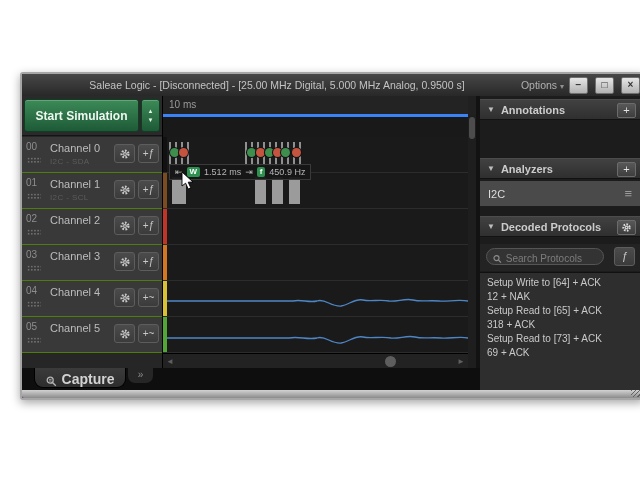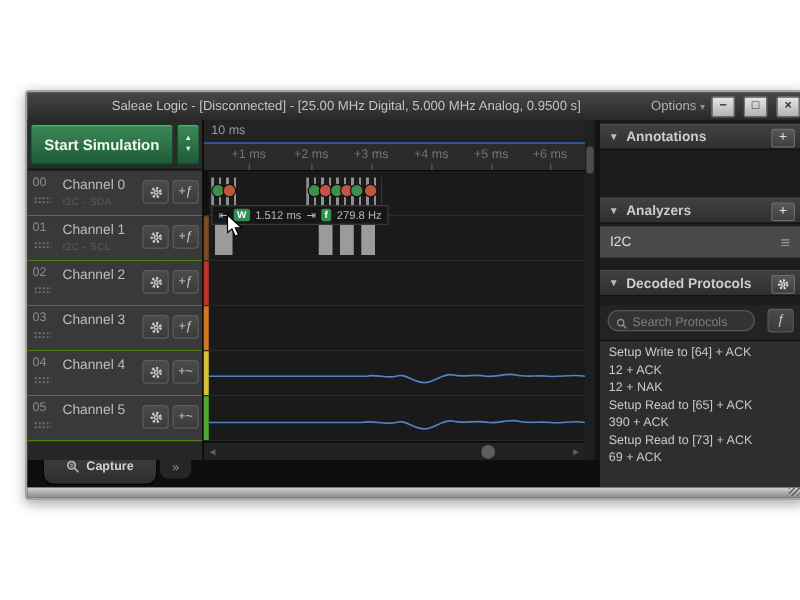--- a/index.html
+++ b/index.html
@@ -33,21 +33,21 @@
   .chnum{position:absolute;left:4px;top:4px;width:20px;font-size:10px;color:#8d8d8d;}
   .chdots{position:absolute;left:5px;top:20px;width:14px;height:6px;
           background-image:radial-gradient(#6f6f6f .9px,rgba(0,0,0,0) 1.1px);background-size:3.2px 3.2px;}
   .chname{position:absolute;left:28px;top:5px;font-size:11px;color:#bcbcbc;}
   .chsub{position:absolute;left:28px;top:20px;font-size:8px;color:#5c5c5c;letter-spacing:.4px;}
   .chbtns{position:absolute;right:3px;top:7px;display:flex;gap:3px;}
   .chbtn{width:21px;height:19px;background:linear-gradient(#4b4b4b,#3b3b3b);border:1px solid #5d5d5d;border-radius:3px;
          color:#c8c8c8;font-size:10px;display:flex;align-items:center;justify-content:center;box-sizing:border-box;cursor:pointer;}
   
   .center{position:absolute;left:140px;top:0;width:305px;bottom:0;background:#191919;border-left:1px solid #000;}
-  .timebar{position:absolute;left:0;top:0;right:0;height:18px;background:#232323;border-bottom:1px solid #3b82f6;
+  .timebar{position:absolute;left:0;top:0;right:0;height:18px;background:#232323;border-bottom:3px solid #3b82f6;
            color:#9a9a9a;font-size:10px;line-height:18px;padding-left:6px;}
   .tickrow{position:absolute;left:0;top:19px;right:0;height:21px;background:#2b2b2b;border-bottom:1px solid #0b0b0b;}
   .tick{position:absolute;top:3px;width:44px;text-align:center;color:#747474;font-size:10px;}
   .tickmark{position:absolute;bottom:0;width:1px;height:5px;background:#5a5a5a;}
   .waves{position:absolute;left:0;top:41px;right:0;height:216px;}
   .wrow{position:absolute;left:0;width:100%;height:35px;background:#1a1a1a;border-bottom:1px solid #2c2c2c;box-sizing:content-box;}
   .strip{position:absolute;left:0;top:0;width:4px;height:100%;}
   .s0{background:#111111;} .s1{background:#7d4b20;} .s2{background:#c03527;}
   .s3{background:#d47722;} .s4{background:#d8c234;} .s5{background:#53a736;}
   .pgroup{position:absolute;top:5px;height:24px;
@@ -61,22 +61,22 @@
   .analog{position:absolute;left:4px;top:0;}
   .hscroll{position:absolute;left:0;right:0;top:257px;height:15px;background:#222;border-top:1px solid #000;}
   .harrow{position:absolute;top:3px;color:#5f5f5f;font-size:8px;cursor:pointer;}
   .hthumb{position:absolute;left:222px;top:2px;width:11px;height:11px;border-radius:50%;background:#5e5e5e;cursor:pointer;}
   .vscroll{position:absolute;left:446px;top:19px;width:8px;height:253px;background:#1e1e1e;}
   .vthumb{position:absolute;left:1px;top:2px;width:6px;height:22px;background:#4c4c4c;border-radius:3px;cursor:pointer;}
   .divider{position:absolute;left:454px;top:0;width:4px;bottom:0;background:#121212;}
   
   .tabbar{position:absolute;left:0;top:272px;width:458px;height:22px;background:#0e0e0e;}
   .captab{position:absolute;left:12px;top:0;width:90px;height:19px;background:linear-gradient(#3b3b3b,#2d2d2d);
-          border:1px solid #000;border-top:none;border-radius:0 0 9px 9px;display:flex;align-items:flex-start;
-          justify-content:center;gap:5px;color:#d2d2d2;font-size:10px;font-weight:bold;cursor:pointer;}
+          border:1px solid #000;border-top:none;border-radius:0 0 9px 9px;display:flex;align-items:flex-end;
+          justify-content:center;gap:5px;color:#d2d2d2;font-size:14px;font-weight:bold;cursor:pointer;}
   .moretab{position:absolute;left:106px;top:0;width:25px;height:15px;background:#262626;border-radius:0 0 7px 7px;
           color:#8d8d8d;font-size:10px;text-align:center;line-height:14px;cursor:pointer;}
   
   .rpanel{position:absolute;left:458px;top:0;width:160px;bottom:0;background:#1c1c1c;}
   .rheader{position:absolute;left:0;right:0;height:21px;background:linear-gradient(#414141,#2f2f2f);
            border-top:1px solid #4c4c4c;border-bottom:1px solid #121212;display:flex;align-items:center;
            padding:0 7px;gap:6px;box-sizing:border-box;}
   .rcollapse{color:#bdbdbd;font-size:8px;}
   .rtitle{color:#cccccc;font-size:11px;font-weight:bold;}
   .rbtn{position:absolute;right:4px;top:3px;width:19px;height:15px;background:linear-gradient(#585858,#3e3e3e);
@@ -215,34 +215,20 @@
                   <circle cx="6" cy="6" r="1.4" fill="none" stroke="#c8c8c8" stroke-width="1.1"></circle>
                 </svg>
             </div>
             <div class="chbtn">+~</div>
           </div>
         </div>
       </div>
 
       <div class="center">
         <div class="timebar">10 ms</div>
-        <div class="tickrow">
-          <div class="tick" style="left:14px">+1 ms</div>
-          <div class="tick" style="left:64px">+2 ms</div>
-          <div class="tick" style="left:112px">+3 ms</div>
-          <div class="tick" style="left:160px">+4 ms</div>
-          <div class="tick" style="left:208px">+5 ms</div>
-          <div class="tick" style="left:255px">+6 ms</div>
-          <div class="tickmark" style="left:36px"></div>
-          <div class="tickmark" style="left:86px"></div>
-          <div class="tickmark" style="left:134px"></div>
-          <div class="tickmark" style="left:182px"></div>
-          <div class="tickmark" style="left:230px"></div>
-          <div class="tickmark" style="left:277px"></div>
-        </div>
 
         <div class="waves">
 
           <div class="wrow" style="top:0">
             <div class="strip s0"></div>
             <div class="pgroup" style="left:6px;width:22px"></div>
             <div class="pgroup" style="left:82px;width:60px"></div>
             <div class="dot dg" style="left:7px"></div>
             <div class="dot dr" style="left:16px"></div>
             <div class="dot dg" style="left:84px"></div>
@@ -250,21 +236,21 @@
             <div class="dot dg" style="left:102px"></div>
             <div class="dot dr" style="left:110px"></div>
             <div class="dot dg" style="left:118px"></div>
             <div class="dot dr" style="left:129px"></div>
             <div class="meas">
               <span>⇤</span>
               <span class="chip">W</span>
               <span>1.512 ms</span>
               <span>⇥</span>
               <span class="chip">f</span>
-              <span>279.8 Hz</span>
+              <span>450.9 Hz</span>
             </div>
           </div>
 
           <div class="wrow" style="top:36px">
             <div class="strip s1"></div>
             <div class="pulse" style="left:9px;width:14px"></div>
             <div class="pulse" style="left:92px;width:11px"></div>
             <div class="pulse" style="left:109px;width:11px"></div>
             <div class="pulse" style="left:126px;width:11px"></div>
           </div>
@@ -349,24 +335,23 @@
               <circle cx="4.4" cy="4.4" r="3.2" fill="none" stroke="#8c8c8c" stroke-width="1.4"></circle>
               <line x1="6.8" y1="6.8" x2="10" y2="10" stroke="#8c8c8c" stroke-width="1.5"></line>
             </svg>
             <input type="text" placeholder="Search Protocols" style="">
           </div>
           <div class="fbtn">ƒ</div>
         </div>
 
         <div class="plist">
           <div class="prow">Setup Write to [64] + ACK</div>
-          <div class="prow">12 + ACK</div>
           <div class="prow">12 + NAK</div>
           <div class="prow">Setup Read to [65] + ACK</div>
-          <div class="prow">390 + ACK</div>
+          <div class="prow">318 + ACK</div>
           <div class="prow">Setup Read to [73] + ACK</div>
           <div class="prow">69 + ACK</div>
         </div>
       </div>
     </div>
 
     <div class="footer">
       <div class="grip"></div>
     </div>
   </div>

